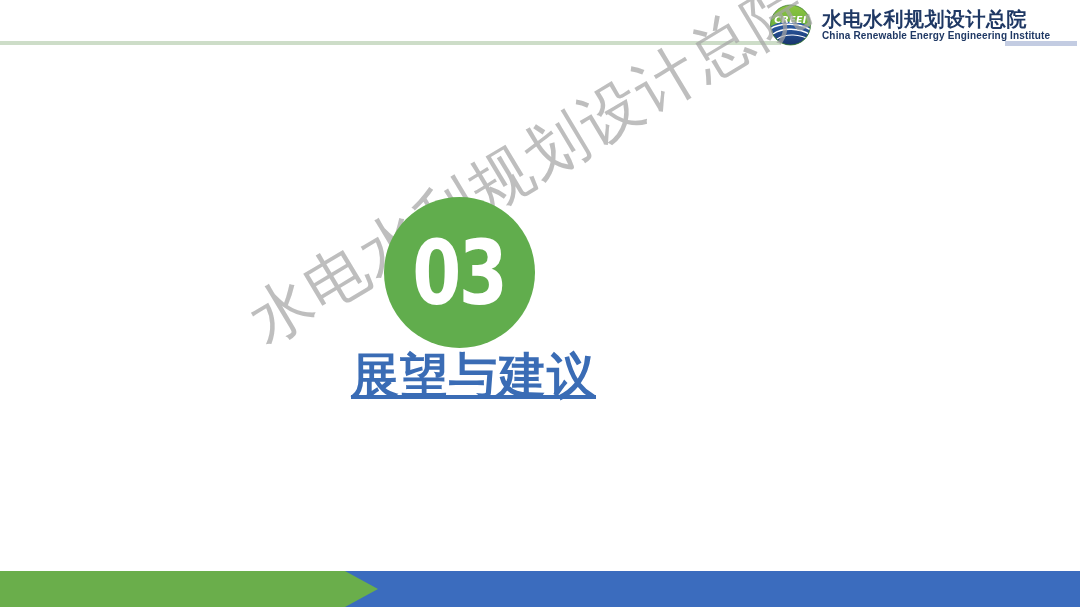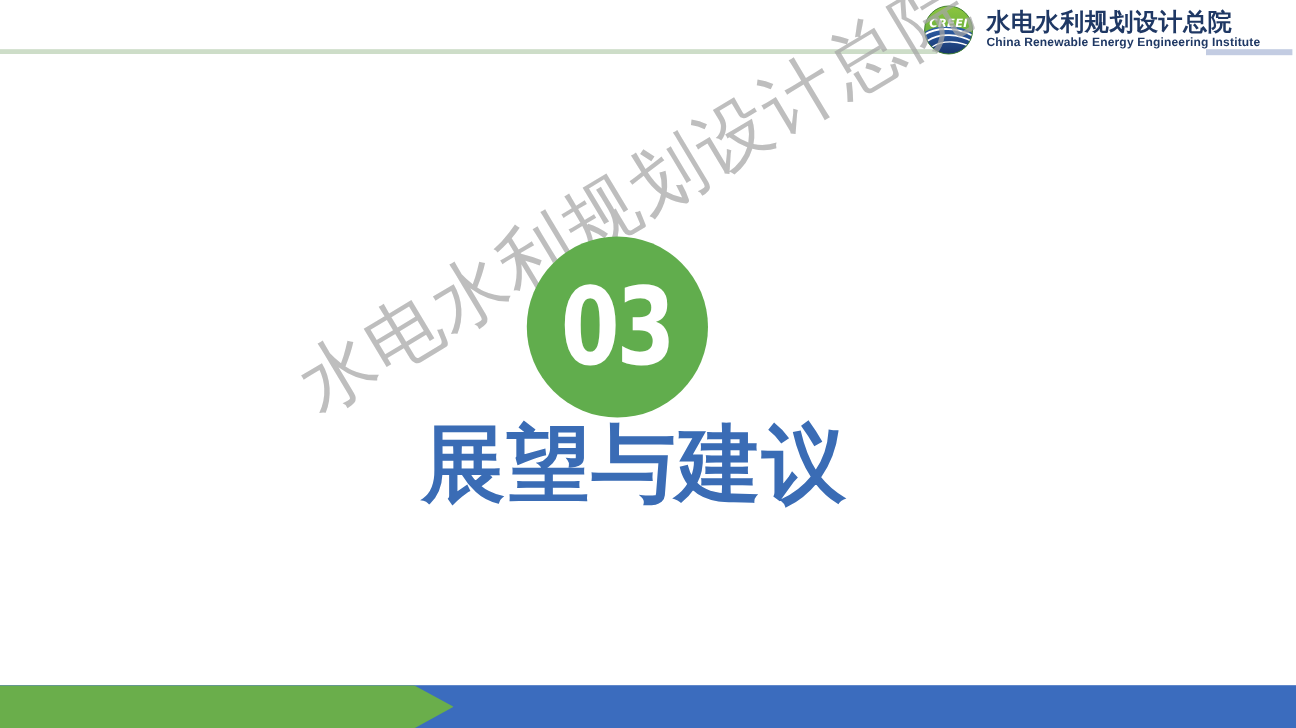--- a/index.html
+++ b/index.html
@@ -113,27 +113,28 @@
     font-size: 86px;
     font-weight: bold;
     letter-spacing: -3px;
     transform: scaleX(0.82) scaleY(1.04);
     line-height: 1;
     user-select: none;
   }
   .section-title {
     margin-left: 29px;
     color: #3a6cb5;
-    font-size: 70px;
+    font-size: 48px;
     font-weight: bold;
     letter-spacing: 1px;
     line-height: 1;
     white-space: nowrap;
     position: relative;
     top: 4px;
+    text-decoration: underline;
   }
 
   
   .watermark {
     position: absolute;
     left: 255px;
     top: 285px;
     transform: rotate(-31deg);
     transform-origin: left center;
     font-size: 62px;

